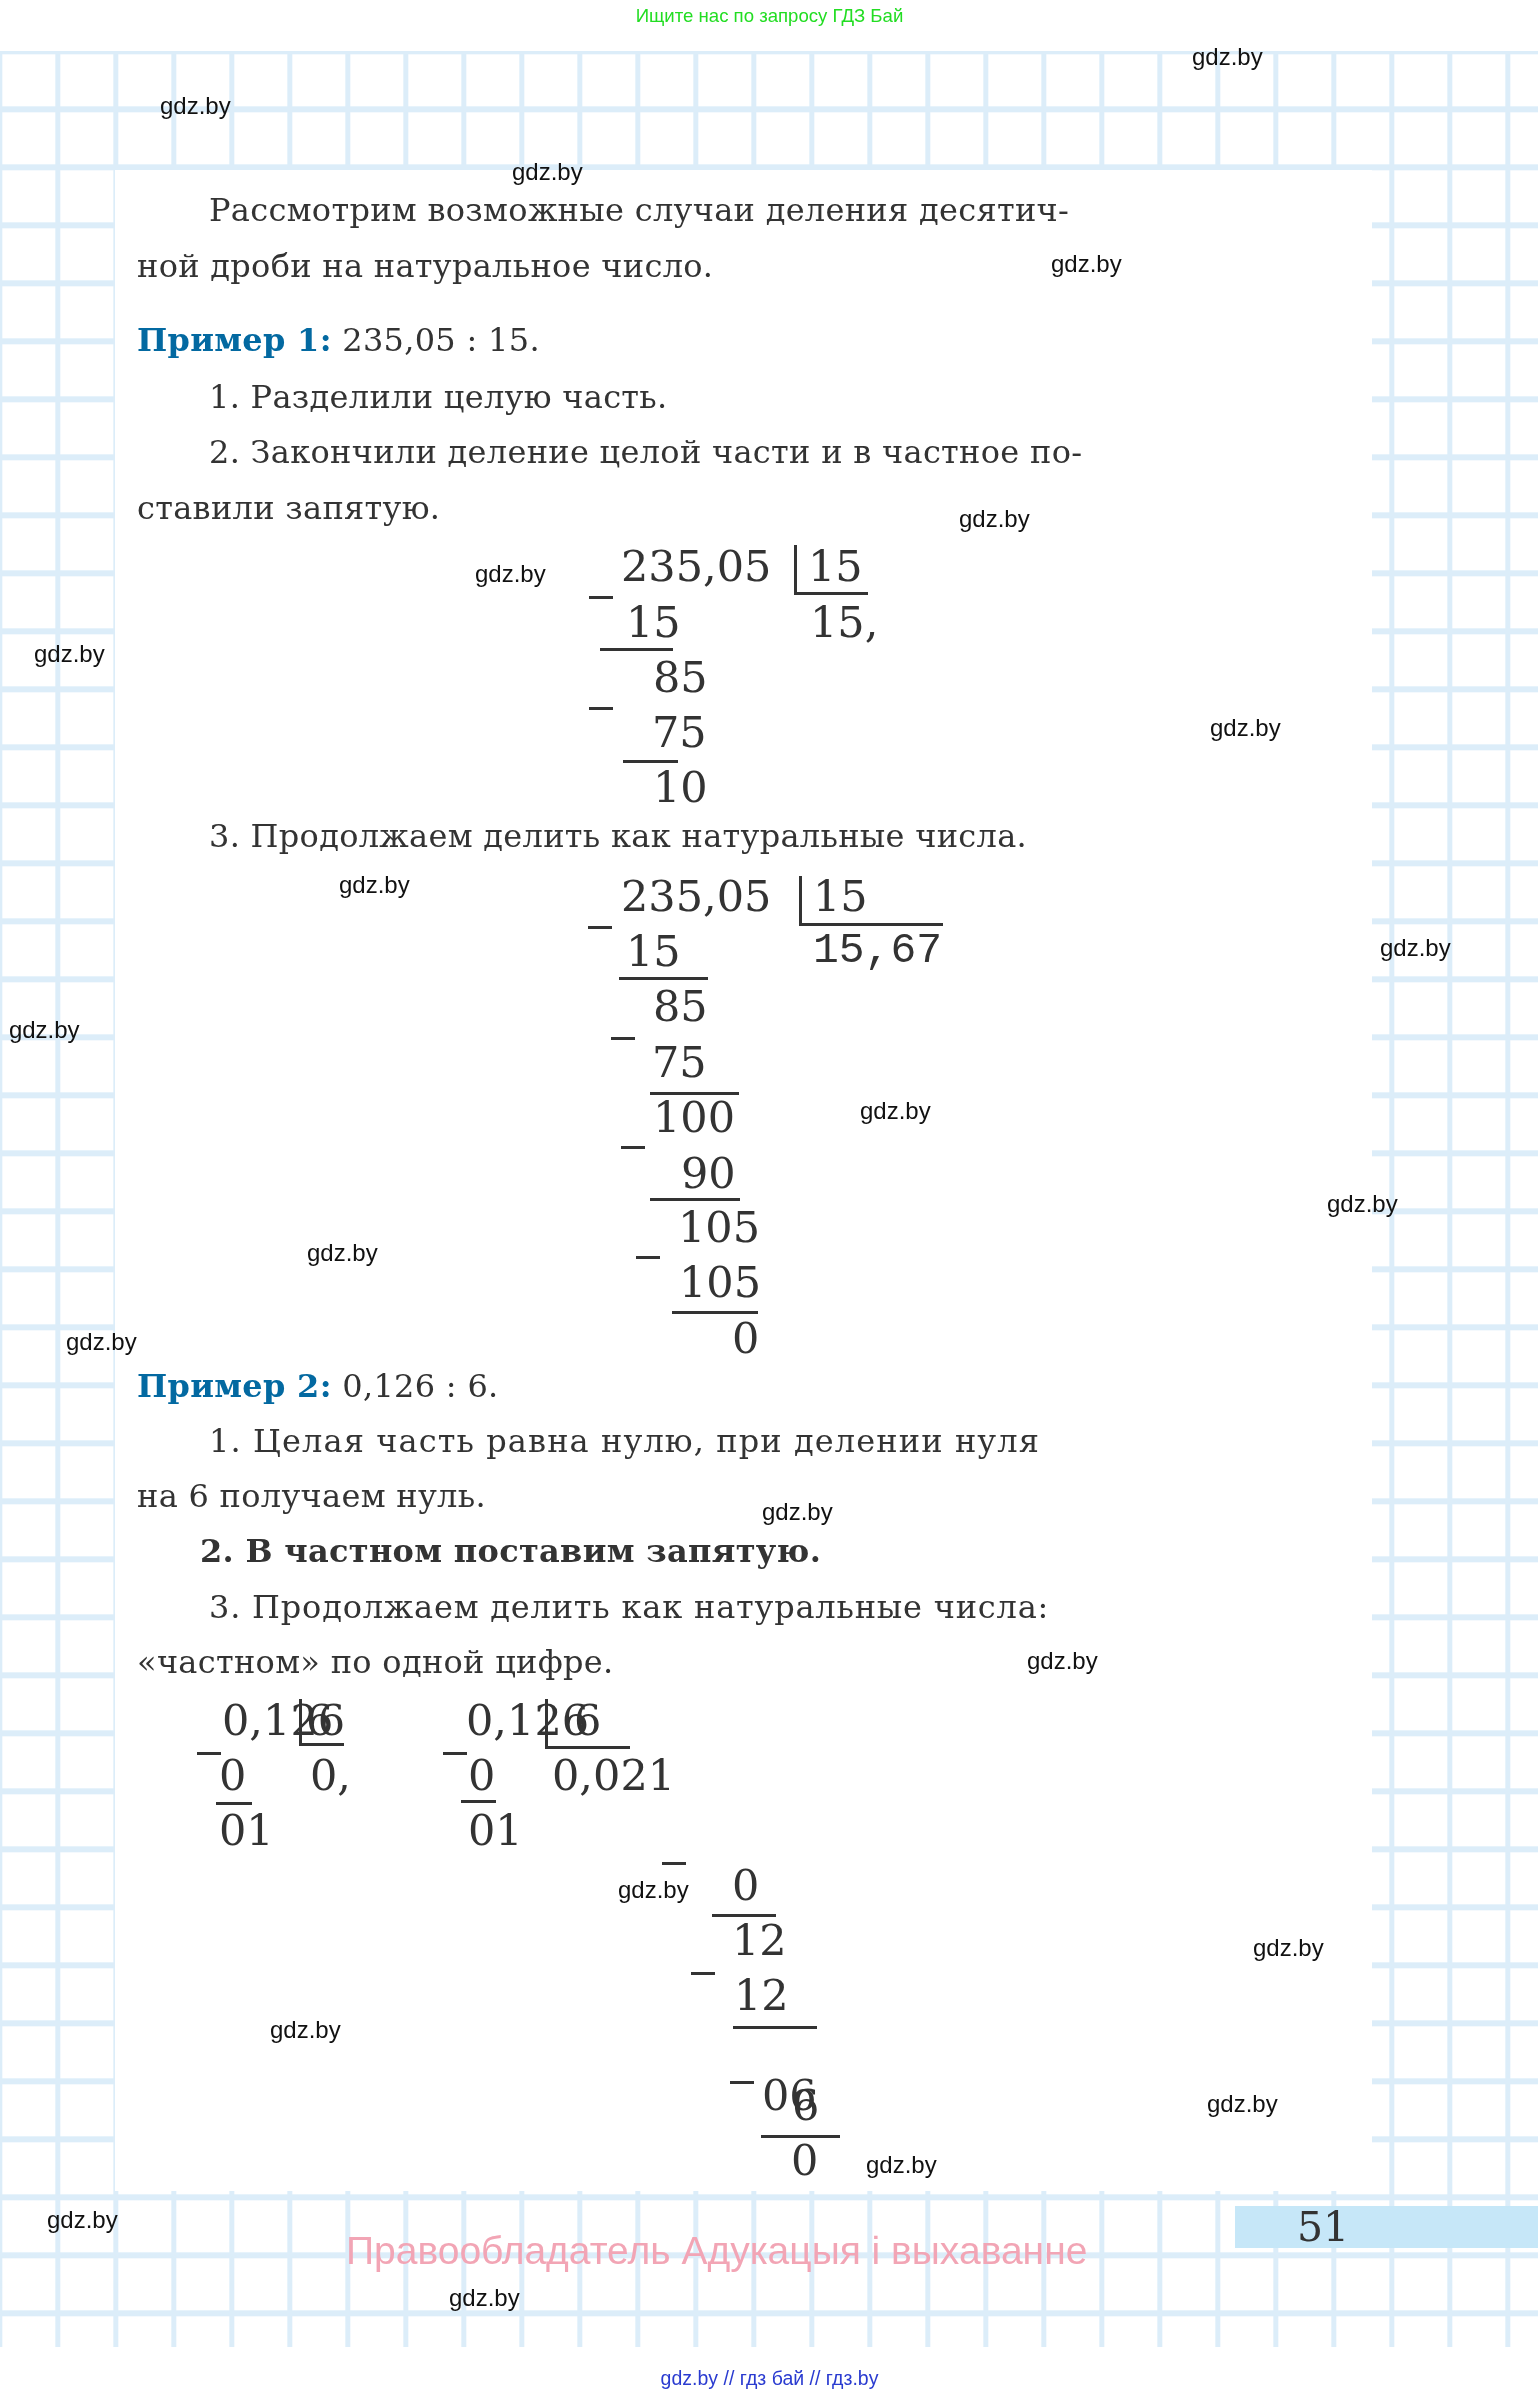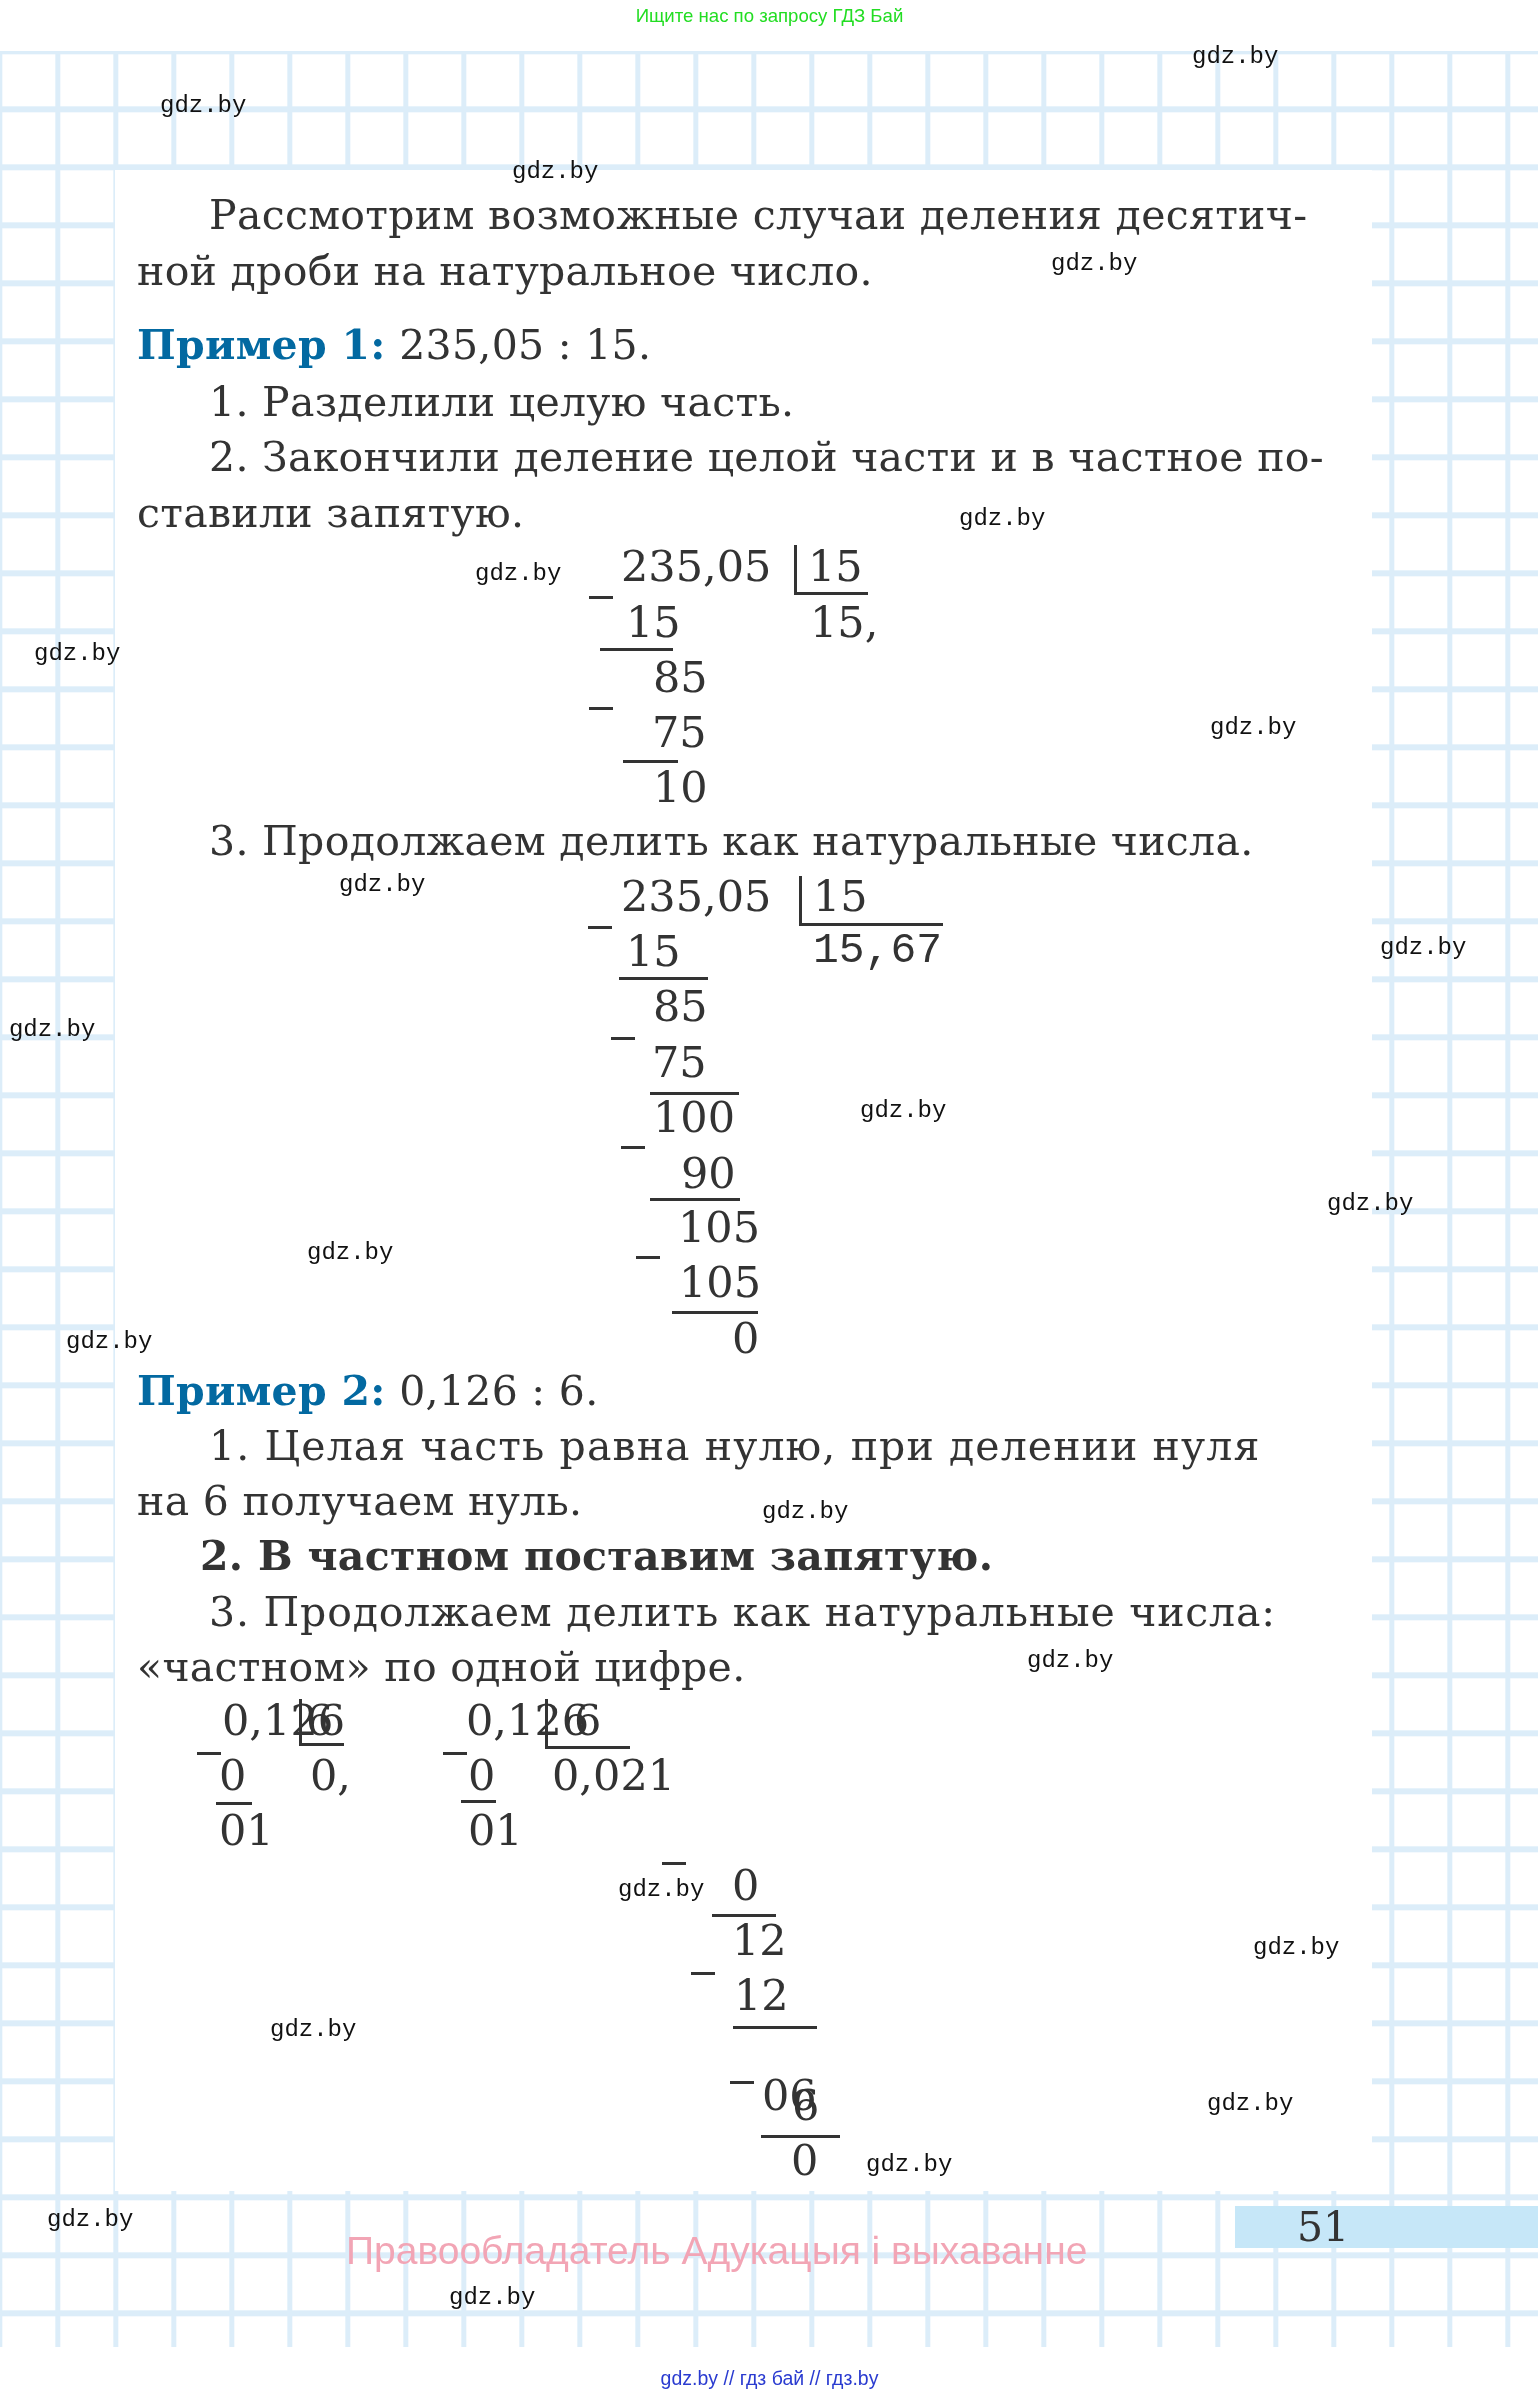--- a/index.html
+++ b/index.html
@@ -20,25 +20,25 @@
   }
   .panel {
     position:absolute; left:115px; top:170px; width:1257px; height:2021px;
     background:#ffffff;
   }
   .topbanner {
     position:absolute; top:5.3px; left:0; width:100%; text-align:center;
     font-family:"Liberation Sans", sans-serif; font-size:18.6px; color:#22dd22;
   }
   .wm {
-    position:absolute; font-family:Liberation Mono, monospace;
+    position:absolute; font-family:Liberation Sans, sans-serif;
     font-size:24px; color:#111111; white-space:nowrap;
   }
   .line {
-    position:absolute; font-size:41px; white-space:nowrap; color:#333333;
+    position:absolute; font-size:32px; white-space:nowrap; color:#333333;
     letter-spacing:0.3px;
   }
   .red { color:#0369a1; font-weight:bold; }
   .num {
     position:absolute; font-size:43px; white-space:nowrap; color:#333333;
   }
   .hr { position:absolute; height:2.7px; background:#333333; }
   .vr { position:absolute; width:2.7px; background:#333333; }
   .minus { position:absolute; height:2.7px; width:24px; background:#333333; }
   .pagebox {

